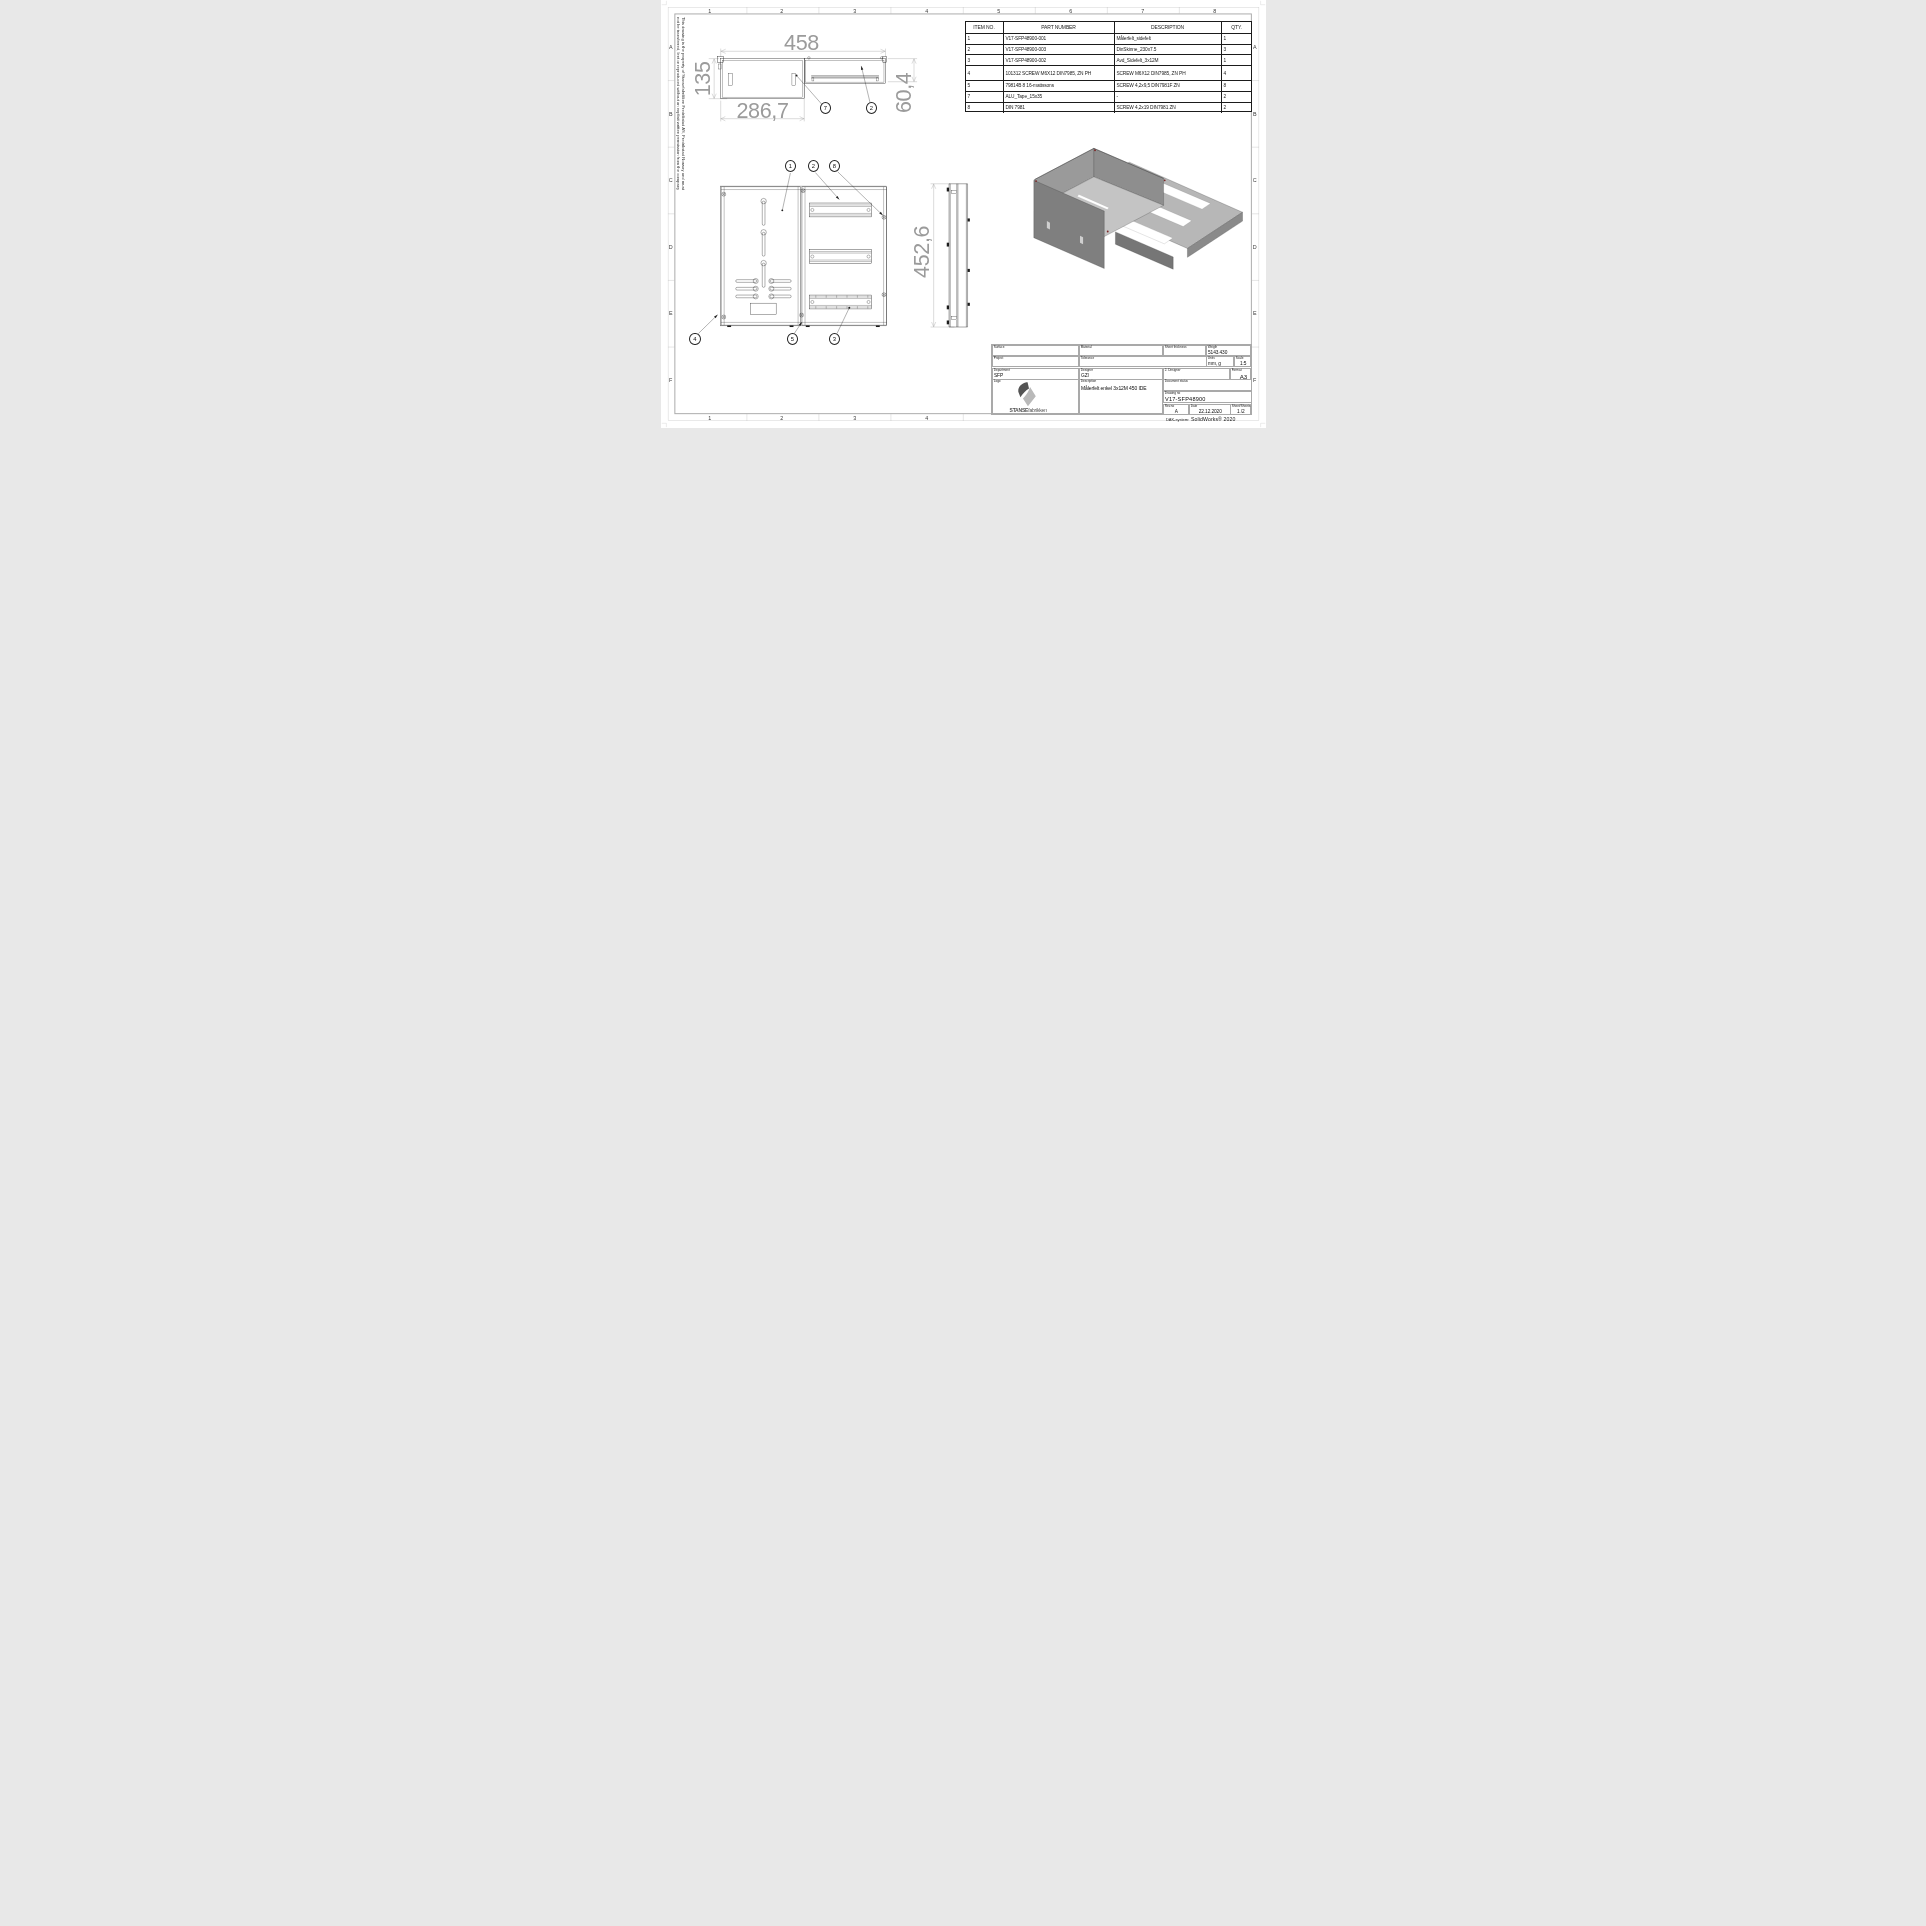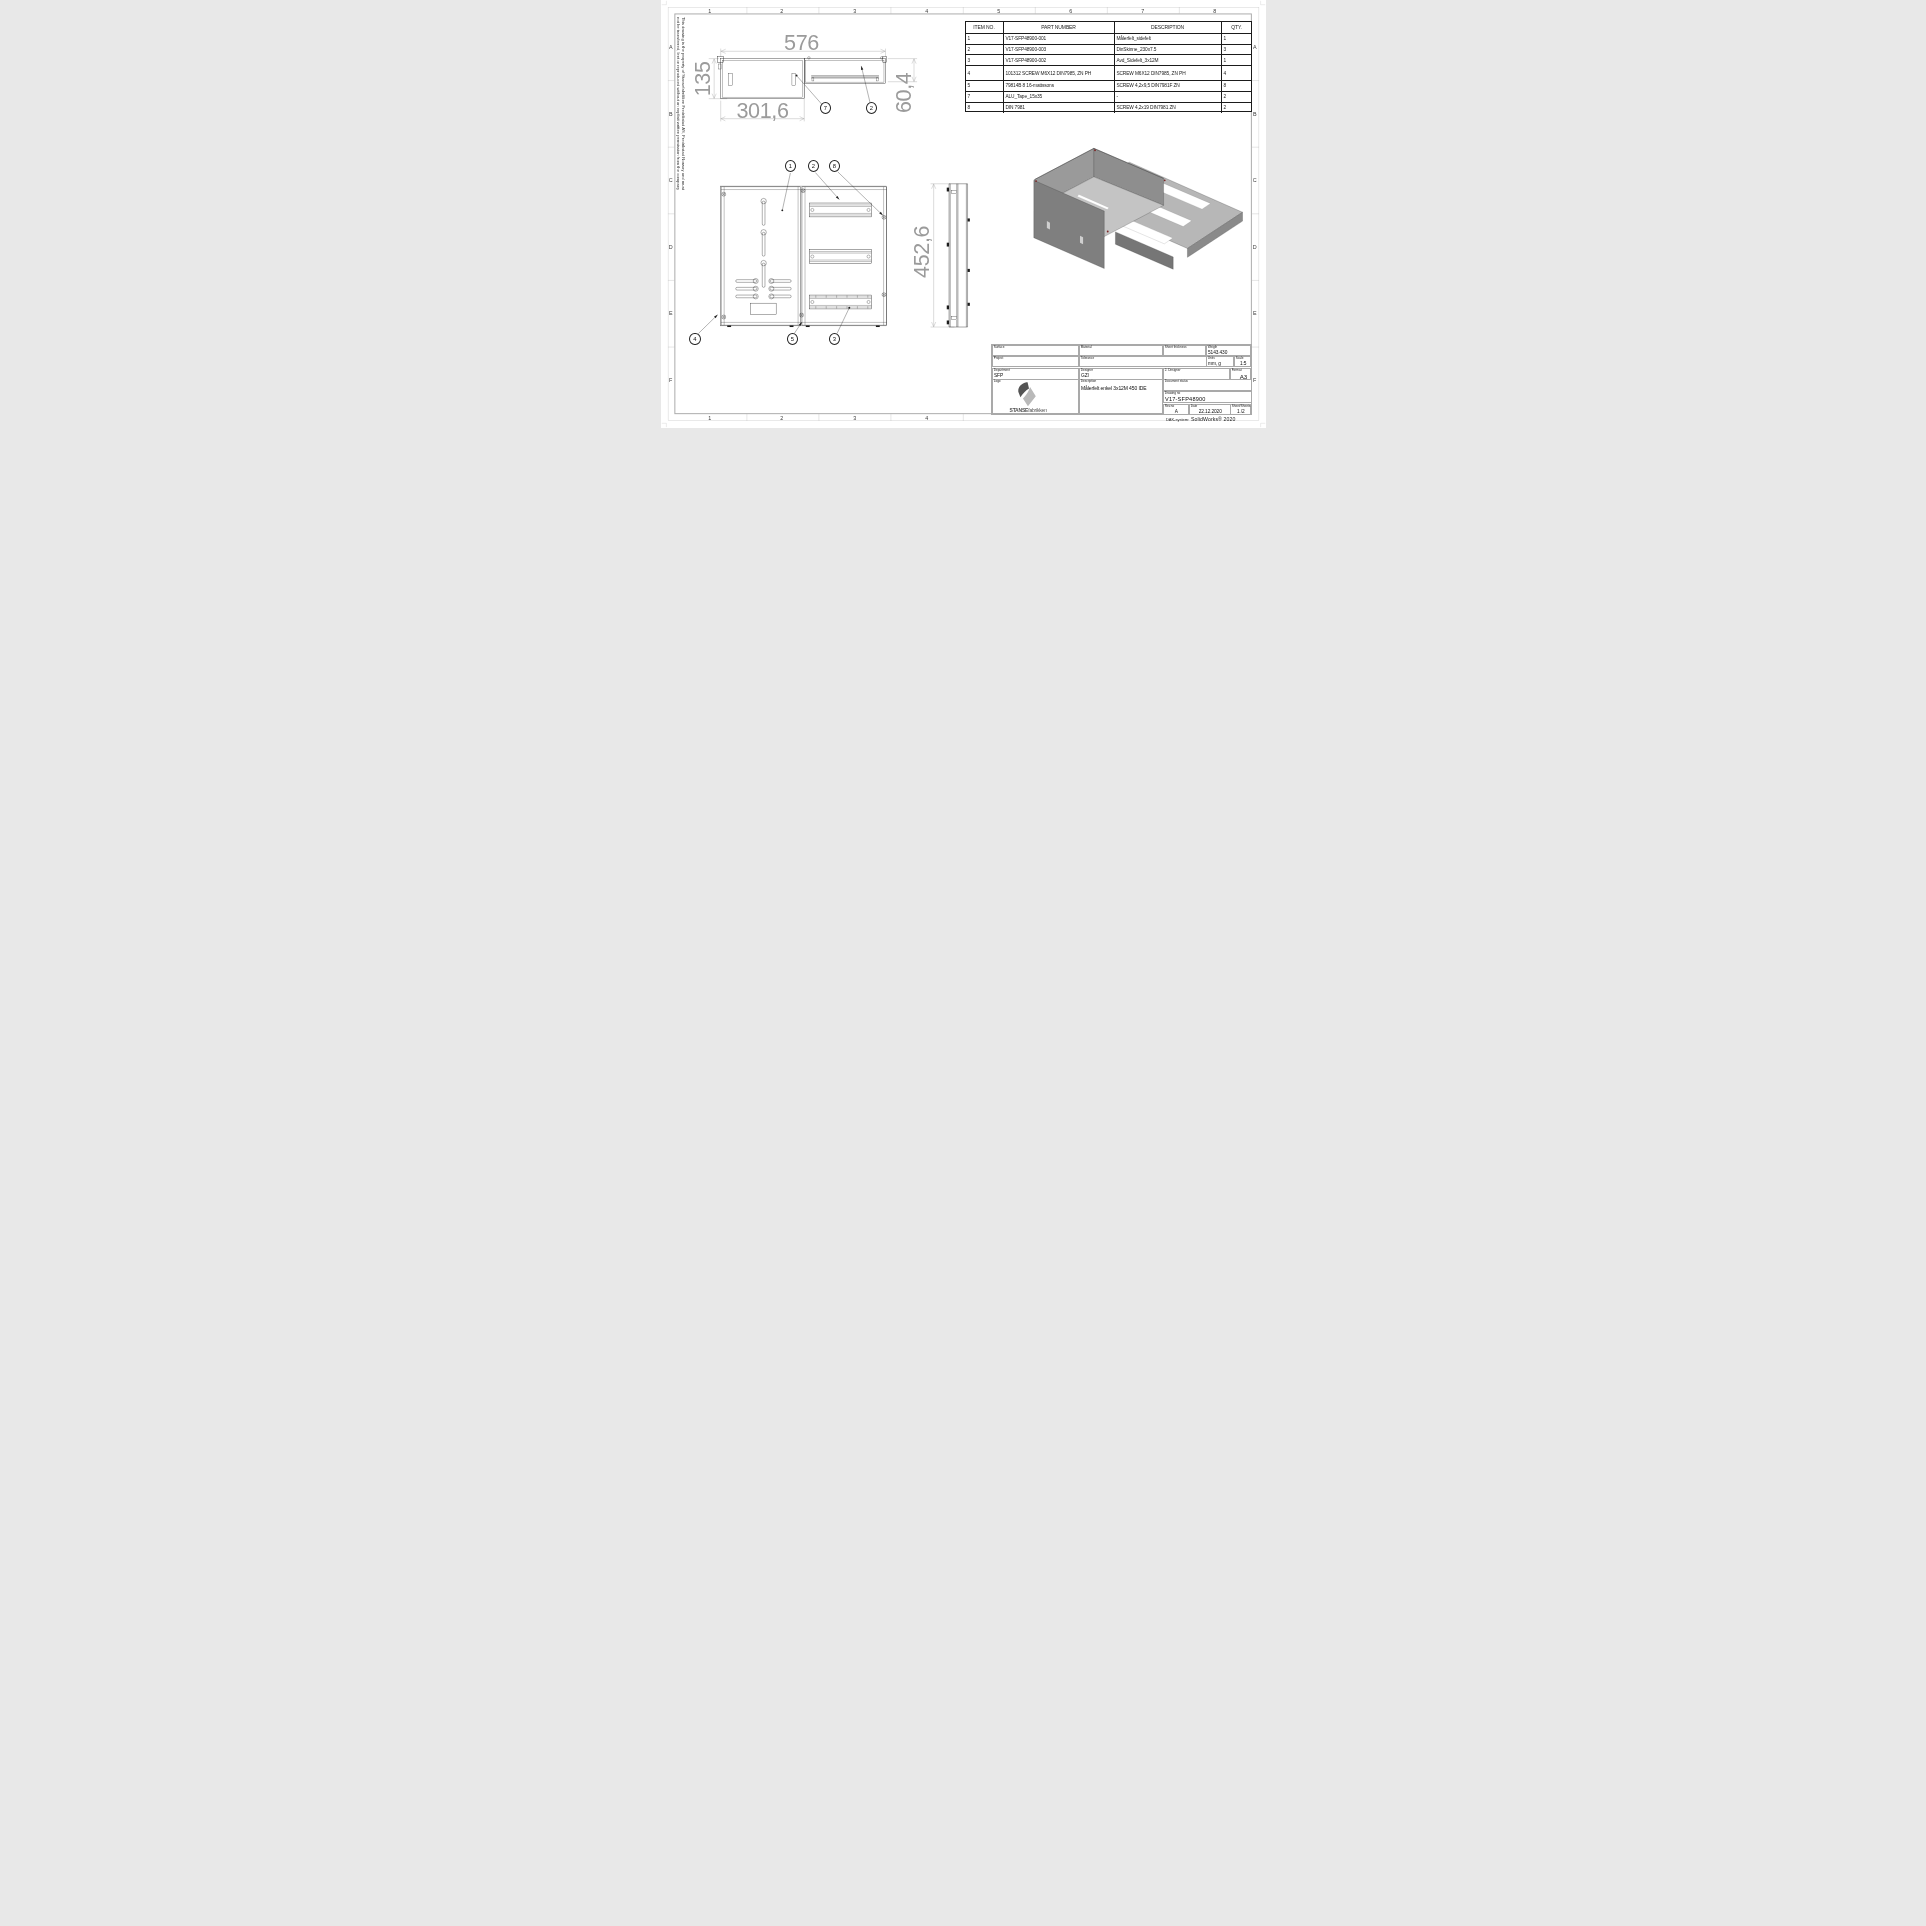--- a/index.html
+++ b/index.html
@@ -253,22 +253,22 @@
 <span class="zoneL" style="left:591px;top:177px;">C</span>
 <span class="zoneL" style="left:591px;top:244px;">D</span>
 <span class="zoneL" style="left:591px;top:310px;">E</span>
 <span class="zoneL" style="left:591px;top:377px;">F</span>
 
 <div class="note">
   <div>This drawing is the property of Stansefabrikken Fredrikstad AS, Fredrikstad Norway and must</div>
   <div>not be transferred, lent or reproduced without an explisit written permission from the company</div>
 </div>
 
-<div class="dim" style="left:114px;top:30px;width:54px;">576</div>
-<div class="dim" style="left:71px;top:98px;width:62px;">301,6</div>
+<div class="dim" style="left:114px;top:30px;width:54px;">458</div>
+<div class="dim" style="left:71px;top:98px;width:62px;">286,7</div>
 <div class="dim dimV" style="left:17.3px;top:70px;width:50px;">135</div>
 <div class="dim dimV" style="left:218px;top:84px;width:50px;">60,4</div>
 <div class="dim dimV" style="left:230px;top:243px;width:62px;">452,6</div>
 
 <div class="balloon" style="left:159px;top:102px;">7</div>
 <div class="balloon" style="left:205px;top:102px;">2</div>
 <div class="balloon" style="left:124px;top:160px;">1</div>
 <div class="balloon" style="left:147px;top:160px;">2</div>
 <div class="balloon" style="left:168px;top:160px;">8</div>
 <div class="balloon" style="left:28.5px;top:333px;">4</div>

